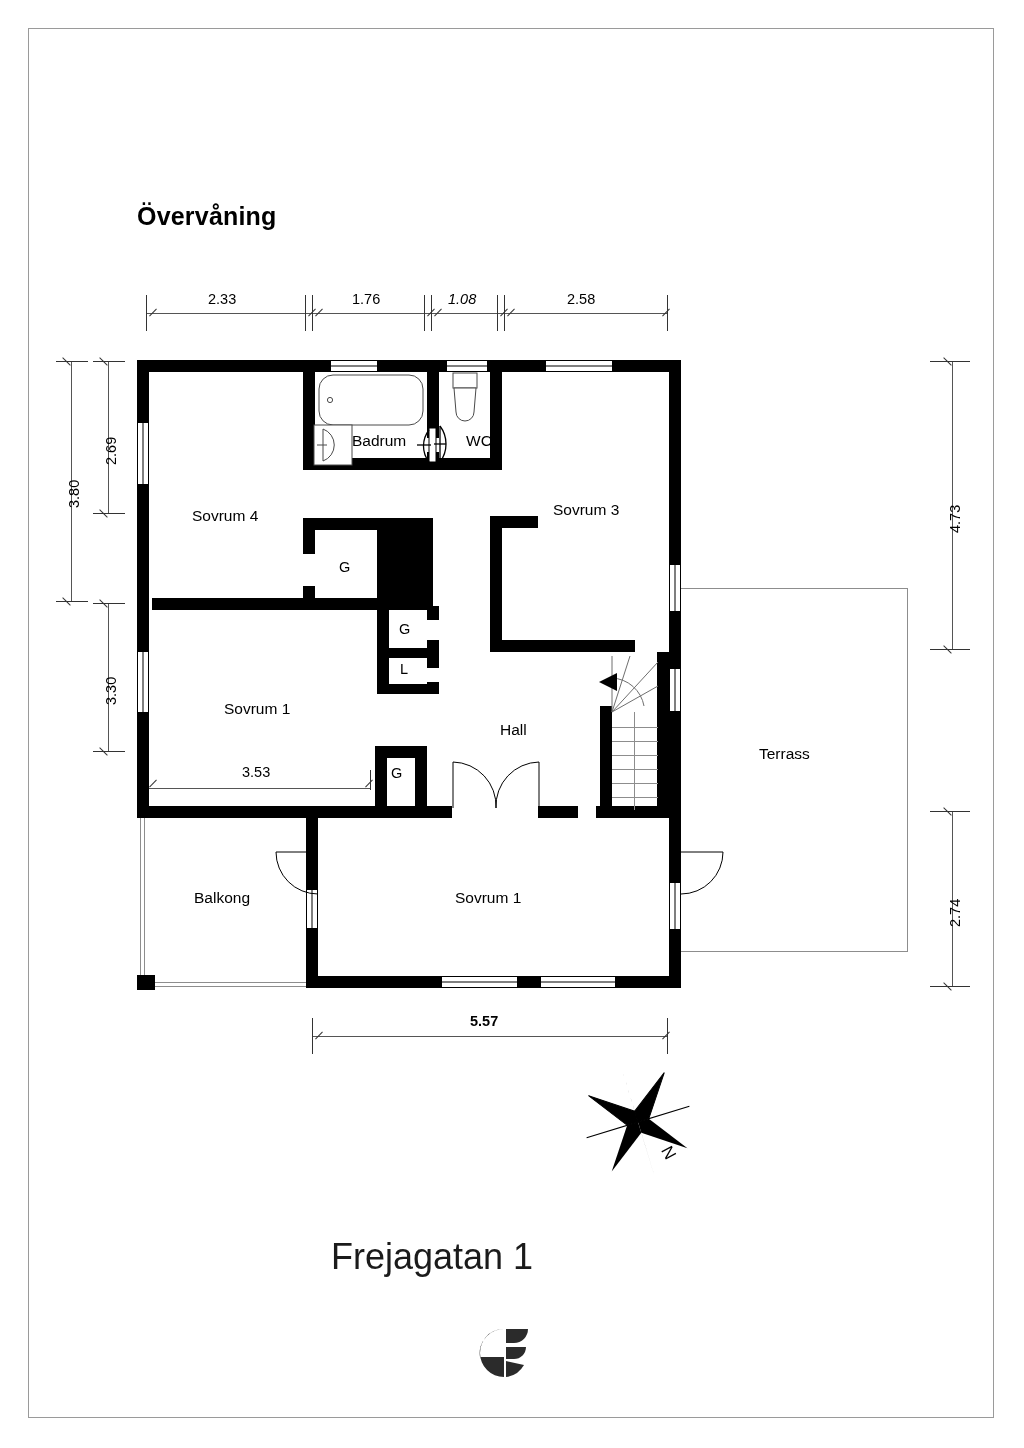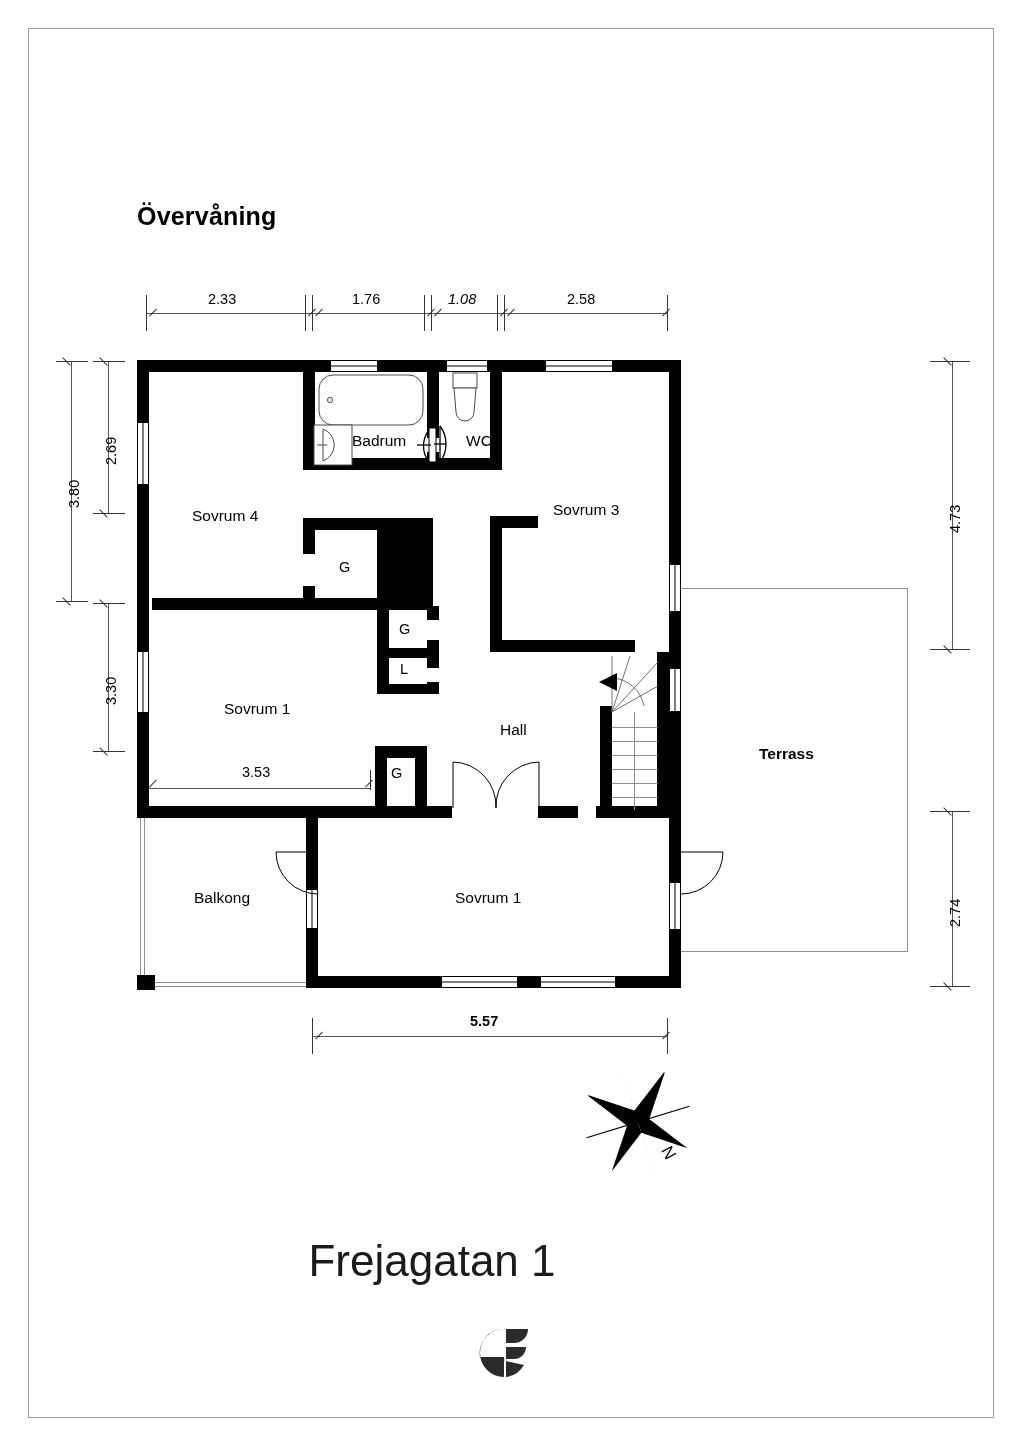--- a/index.html
+++ b/index.html
@@ -100,21 +100,21 @@
     position: absolute;
     background: #333;
   }
 
   
   .addr {
     position: absolute;
     width: 864px;
     text-align: center;
     top: 1236px;
-    font-size: 44px;
+    font-size: 36px;
     color: #1b1b1b;
   }
   .disclaimer {
     position: absolute;
     width: 1024px;
     text-align: center;
     top: 1283px;
     font-size: 14.5px;
     color: #c3c3c3;
   }
@@ -407,21 +407,21 @@
       <path d="M 6 16 L 28 16 L 26 40 A 9 9 0 0 1 8 40 Z" fill="#fff" stroke="#4a4a4a" stroke-width="1"></path>
     </svg>
   </div>
 
   <div class="room-label" style="left:192px; top:479px;margin-top:28px;">Sovrum 4</div>
   <div class="room-label" style="left:352px; top:432px;">Badrum</div>
   <div class="room-label" style="left:466px; top:432px;text-align:center;">WC</div>
   <div class="room-label" style="left:553px; top:501px;">Sovrum 3</div>
   <div class="room-label" style="left:224px; top:700px;">Sovrum 1</div>
   <div class="room-label" style="left:500px; top:721px;">Hall</div>
-  <div class="room-label" style="left:759px; top:745px;font-weight:bold;">Terrass</div>
+  <div class="room-label" style="left:759px; top:745px;">Terrass</div>
   <div class="room-label" style="left:194px; top:889px;">Balkong</div>
   <div class="room-label" style="left:455px; top:889px;">Sovrum 1</div>
 
   <div class="closet-label" style="left:339px; top:559px;">G</div>
   <div class="closet-label" style="left:399px; top:621px;">G</div>
   <div class="closet-label" style="left:400px; top:661px;">L</div>
   <div class="closet-label" style="left:391px; top:765px;">G</div>
 
   <svg class="compass" viewBox="0 0 120 120">
     <g transform="rotate(28 60 60)">

